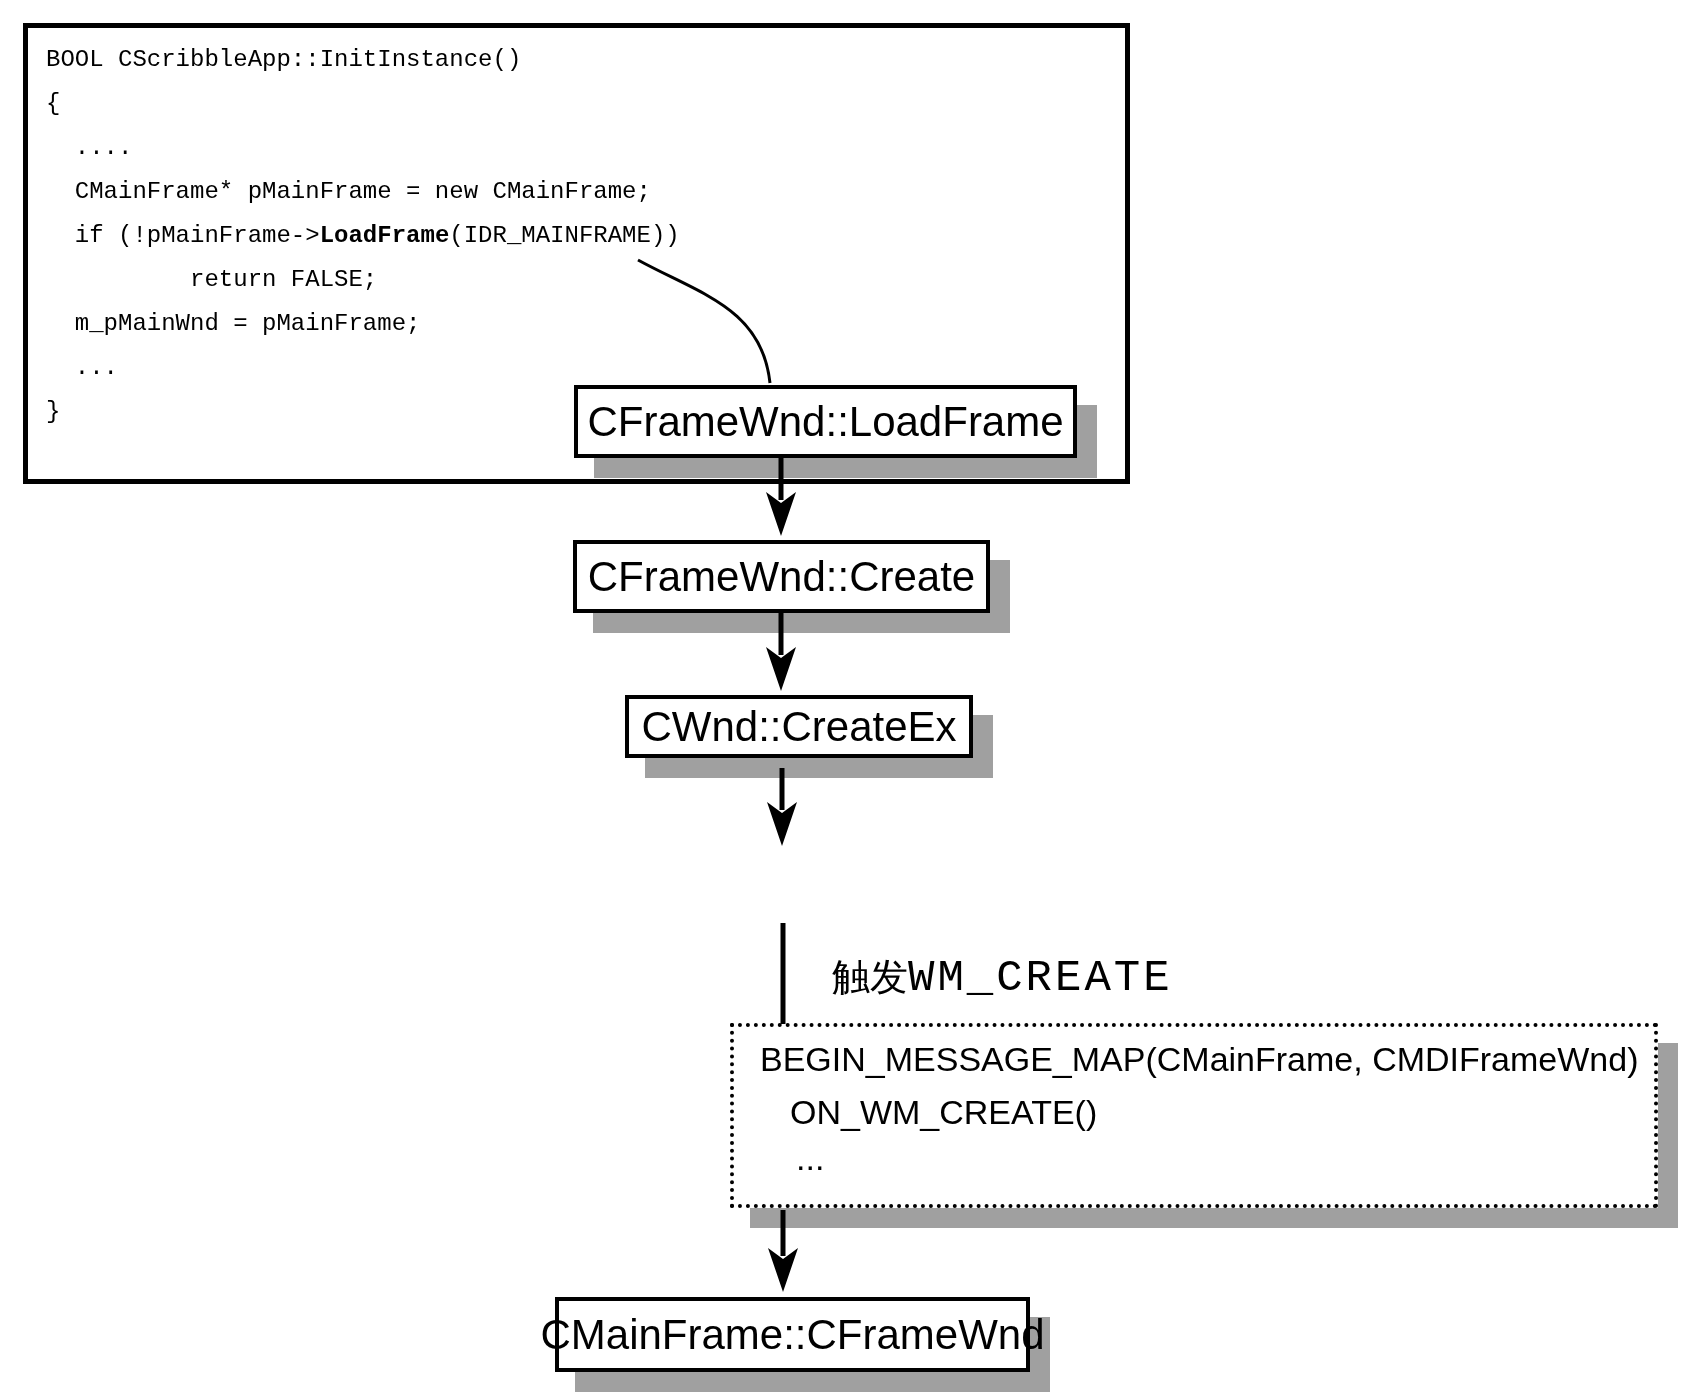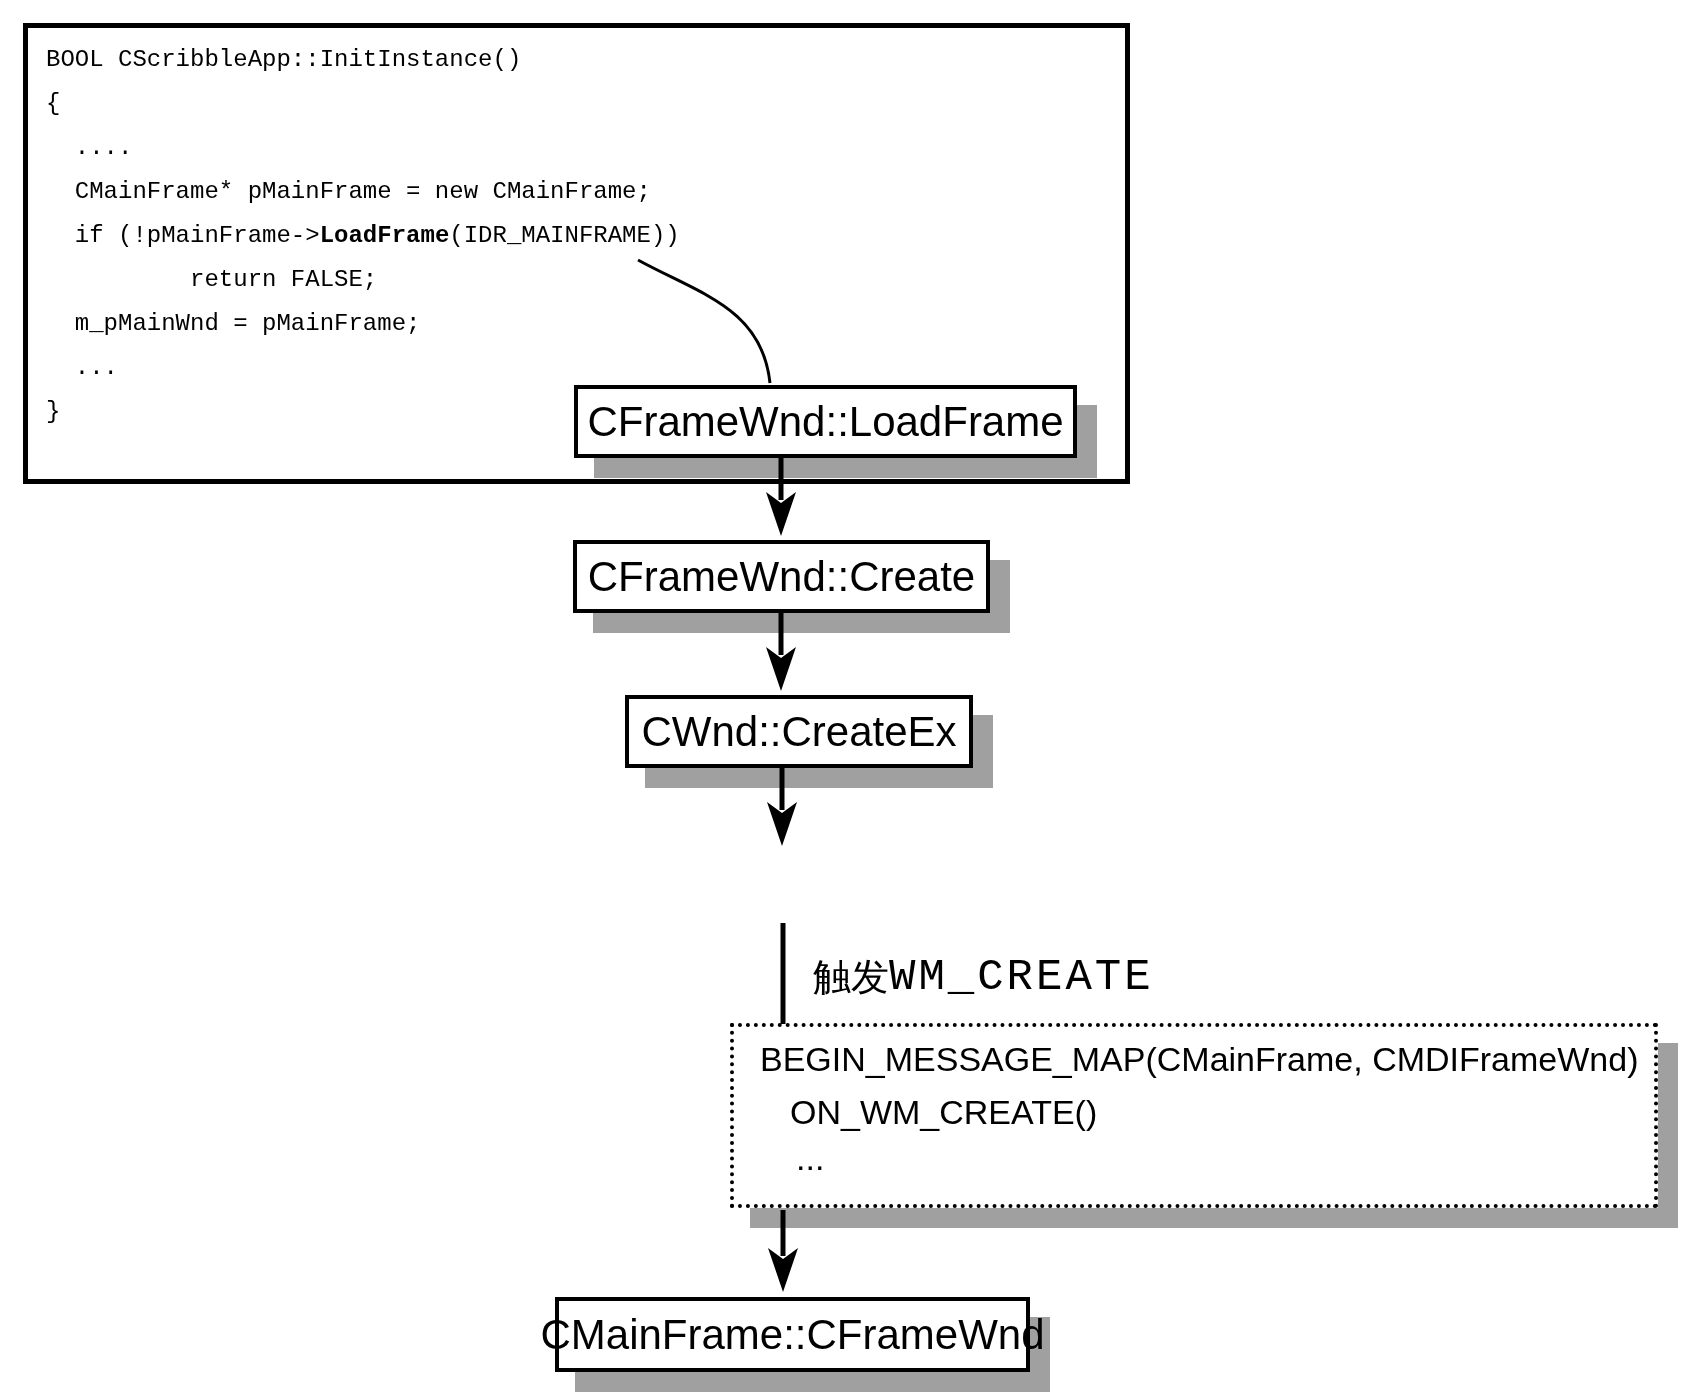--- a/index.html
+++ b/index.html
@@ -23,37 +23,37 @@
   .code b{font-weight:bold;}
   
   .fbox{
     position:absolute;background:#fff;border:4px solid #000;box-sizing:border-box;
     box-shadow:20px 20px 0 0 #a0a0a0;
     display:flex;align-items:center;justify-content:center;
     font-size:42px;color:#000;z-index:2;white-space:nowrap;
   }
   .fbox-loadframe{left:574px;top:385px;width:503px;height:73px;}
   .fbox-create{left:573px;top:540px;width:417px;height:73px;}
-  .fbox-createex{left:625px;top:695px;width:348px;height:73px;}
+  .fbox-createex{left:625px;top:695px;width:348px;height:63px;}
   .fbox-createwindowex{left:608px;top:850px;width:379px;height:73px;}
   .fbox-oncreate{left:555px;top:1297px;width:475px;height:75px;}
   
   .mm-box{
     position:absolute;left:730px;top:1023px;width:928px;height:185px;
     border:4px dotted #000;box-sizing:border-box;background:#fff;
     box-shadow:20px 20px 0 0 #a0a0a0;z-index:2;
     padding:6px 3px 0 26px;color:#000;
   }
   .mm-line{font-size:34px;line-height:53px;white-space:nowrap;}
   .mm-indent{padding-left:30px;}
   .mm-dots{padding-left:36px;line-height:38px;}
   
   .trigger{
-    position:absolute;left:813px;top:952px;z-index:2;
-    display:flex;align-items:flex-start;color:#000;white-space:nowrap;
+    position:absolute;left:832px;top:952px;z-index:2;
+    display:flex;align-items:center;color:#000;white-space:nowrap;
   }
   .trigger .cjk{font-size:38px;font-family:"DejaVu Sans",sans-serif;}
   .trigger .mono{font-size:44px;font-family:"Liberation Mono","DejaVu Sans Mono",monospace;letter-spacing:3px;}
   
   .wires{position:absolute;left:0;top:0;z-index:3;pointer-events:none;}
 </style>
 </head>
 <body>
 
 <div class="stage">

